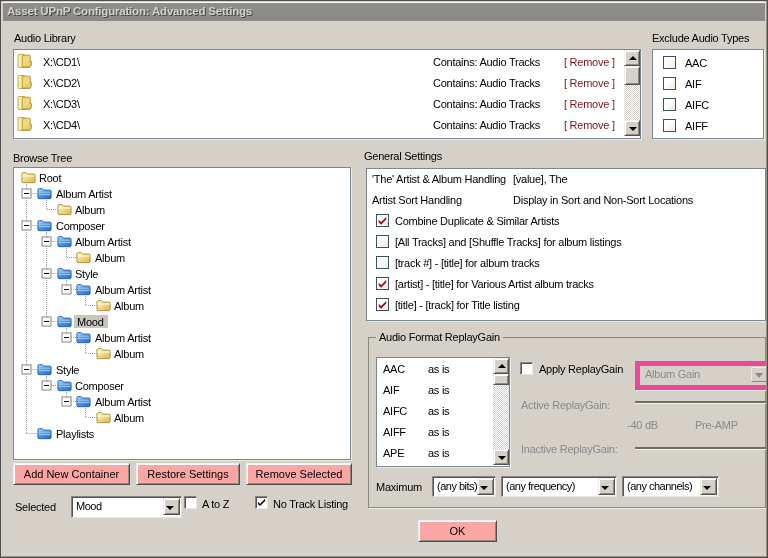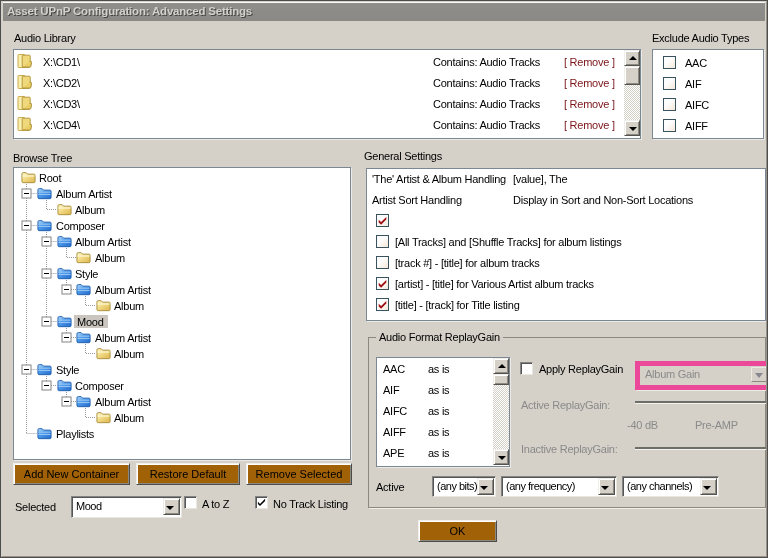--- a/index.html
+++ b/index.html
@@ -6,21 +6,21 @@
 body{width:768px;height:558px;overflow:hidden;font-family:"Liberation Sans",sans-serif;}
 #win{position:absolute;left:0;top:0;width:768px;height:558px;background:#d5d1c9;}
 
 #frame-outer{position:absolute;left:0;top:0;right:0;bottom:0;border:1px solid #4d4d4d;z-index:60;pointer-events:none;}
 #frame-inner{position:absolute;left:1px;top:1px;right:1px;bottom:1px;z-index:59;pointer-events:none;border-top:1px solid #d5d1c9;border-left:1px solid #d5d1c9;border-right:1px solid #989287;border-bottom:1px solid #989287;}
 #titlebar{position:absolute;left:3px;top:2px;width:762px;height:19px;border-top:1px solid #fbfbf8;box-sizing:border-box;background:linear-gradient(#908e8b,#8b8986);color:#d4d1ca;font-size:11.5px;font-weight:bold;line-height:16px;padding-left:4px;box-sizing:border-box;text-shadow:1px 1px 0 #454545;letter-spacing:-0.2px;}
 .lbl{position:absolute;font-size:11px;color:#000;white-space:nowrap;letter-spacing:-0.25px;}
 .sunken{position:absolute;background:#fff;border:1px solid #7b8893;box-shadow:1px 1px 0 #eceae5;}
 .row{position:absolute;font-size:11px;color:#000;white-space:nowrap;letter-spacing:-0.25px;}
 
-.btn{position:absolute;background:#a16207;border:1px solid;border-color:#f2f0ec #4e4c48 #4e4c48 #f2f0ec;box-shadow:inset 1px 1px 0 #fff, inset -1px -1px 0 #8c8981;font-size:11px;color:#000;text-align:center;}
+.btn{position:absolute;background:#fca5a5;border:1px solid;border-color:#f2f0ec #4e4c48 #4e4c48 #f2f0ec;box-shadow:inset 1px 1px 0 #fff, inset -1px -1px 0 #8c8981;font-size:11px;color:#000;text-align:center;}
 
 .cb{position:absolute;width:13px;height:13px;background:#fff;border:1px solid;border-color:#848484 #e8e6e1 #e8e6e1 #848484;box-sizing:border-box;box-shadow:inset 1px 1px 0 #555;}
 
 .xcb{position:absolute;width:13px;height:13px;box-sizing:border-box;border:1px solid #39535e;background:linear-gradient(135deg,#fdfdfd 40%,#f5e8d8 100%);}
 .dis{color:#8a8a8a;}
 .rm{color:#7c1419;}
 .vsb{background:repeating-conic-gradient(#fff 0% 25%,#d5d1c9 0% 50%) 0 0/2px 2px;}
 .sbtn{position:absolute;left:0;width:16px;height:16px;background:#d5d1c9;border:1px solid;border-color:#f0eee9 #55534f #55534f #f0eee9;box-shadow:inset 1px 1px 0 #fff,inset -1px -1px 0 #8c8981;box-sizing:border-box;}
 .sthumb{position:absolute;left:0;width:16px;background:#d5d1c9;border:1px solid;border-color:#f0eee9 #55534f #55534f #f0eee9;box-shadow:inset 1px 1px 0 #fff,inset -1px -1px 0 #8c8981;box-sizing:border-box;}
 .tri-up{position:absolute;left:4px;top:5px;width:0;height:0;border-left:4px solid transparent;border-right:4px solid transparent;border-bottom:4px solid #000;}
@@ -200,20 +200,21 @@
 <div class="sunken" id="gs" style="left:366px;top:168px;width:398px;height:151px;">
   <div class="row" style="left:5px;top:4px;">'The' Artist &amp; Album Handling</div>
   <div class="row" style="left:146px;top:4px;">[value], The</div>
   <div class="row" style="left:5px;top:25px;">Artist Sort Handling</div>
   <div class="row" style="left:146px;top:25px;">Display in Sort and Non-Sort Locations</div>
   <div class="xcb" style="left:9px;top:45px;">
         <svg width="11" height="11" style="position:absolute;left:0;top:0;">
           <use href="#chk" fill="#9f1216"></use>
         </svg>
       </div>
+  <div class="row" style="left:28px;top:46px;">Combine Duplicate &amp; Similar Artists</div>
   <div class="xcb" style="left:9px;top:66px;"></div>
   <div class="row" style="left:28px;top:67px;">[All Tracks] and [Shuffle Tracks] for album listings</div>
   <div class="xcb" style="left:9px;top:87px;"></div>
   <div class="row" style="left:28px;top:88px;">[track #] - [title] for album tracks</div>
   <div class="xcb" style="left:9px;top:108px;">
         <svg width="11" height="11" style="position:absolute;left:0;top:0;">
           <use href="#chk" fill="#9f1216"></use>
         </svg>
       </div>
   <div class="row" style="left:28px;top:109px;">[artist] - [title] for Various Artist album tracks</div>
@@ -259,27 +260,27 @@
     <div style="position:absolute;left:3px;top:5px;width:0;height:0;border-left:4.5px solid transparent;border-right:4.5px solid transparent;border-top:5px solid #87878f;"></div>
   </div>
 </div>
 <div class="lbl dis" style="left:521px;top:399px;">Active ReplayGain:</div>
 <div style="position:absolute;left:635px;top:401px;width:131px;height:2px;background:#6e6e68;box-shadow:0 1px 0 #f4f2ee;"></div>
 <div class="lbl dis" style="left:627px;top:419px;">-40 dB</div>
 <div class="lbl dis" style="left:695px;top:419px;">Pre-AMP</div>
 <div class="lbl dis" style="left:521px;top:443px;">Inactive ReplayGain:</div>
 <div style="position:absolute;left:635px;top:447px;width:131px;height:2px;background:#6e6e68;box-shadow:0 1px 0 #f4f2ee;"></div>
 
-<div class="lbl" style="left:376px;top:481px;">Active</div>
+<div class="lbl" style="left:376px;top:481px;">Maximum</div>
 <div class="combo" style="left:432px;top:476px;width:64px;">(any bits)</div>
 <div class="combo" style="left:501px;top:476px;width:116px;">(any frequency)</div>
 <div class="combo" style="left:622px;top:476px;width:97px;">(any channels)</div>
 
 <div class="btn" style="left:13px;top:463px;width:115px;height:20px;line-height:20px;">Add New Container</div>
-<div class="btn" style="left:136px;top:463px;width:102px;height:20px;line-height:20px;">Restore Default</div>
+<div class="btn" style="left:136px;top:463px;width:102px;height:20px;line-height:20px;">Restore Settings</div>
 <div class="btn" style="left:246px;top:463px;width:104px;height:20px;line-height:20px;">Remove Selected</div>
 
 <div class="lbl" style="left:15px;top:501px;">Selected</div>
 <div class="combo" style="left:71px;top:496px;width:111px;height:22px;">Mood</div>
 <div class="cb" style="left:184px;top:496px;"></div>
 <div class="lbl" style="left:202px;top:498px;">A to Z</div>
 <div class="cb" id="ntl" style="left:255px;top:496px;">
       <svg width="11" height="11" style="position:absolute;left:0;top:0;">
         <use href="#chk2" fill="#000"></use>
       </svg>

